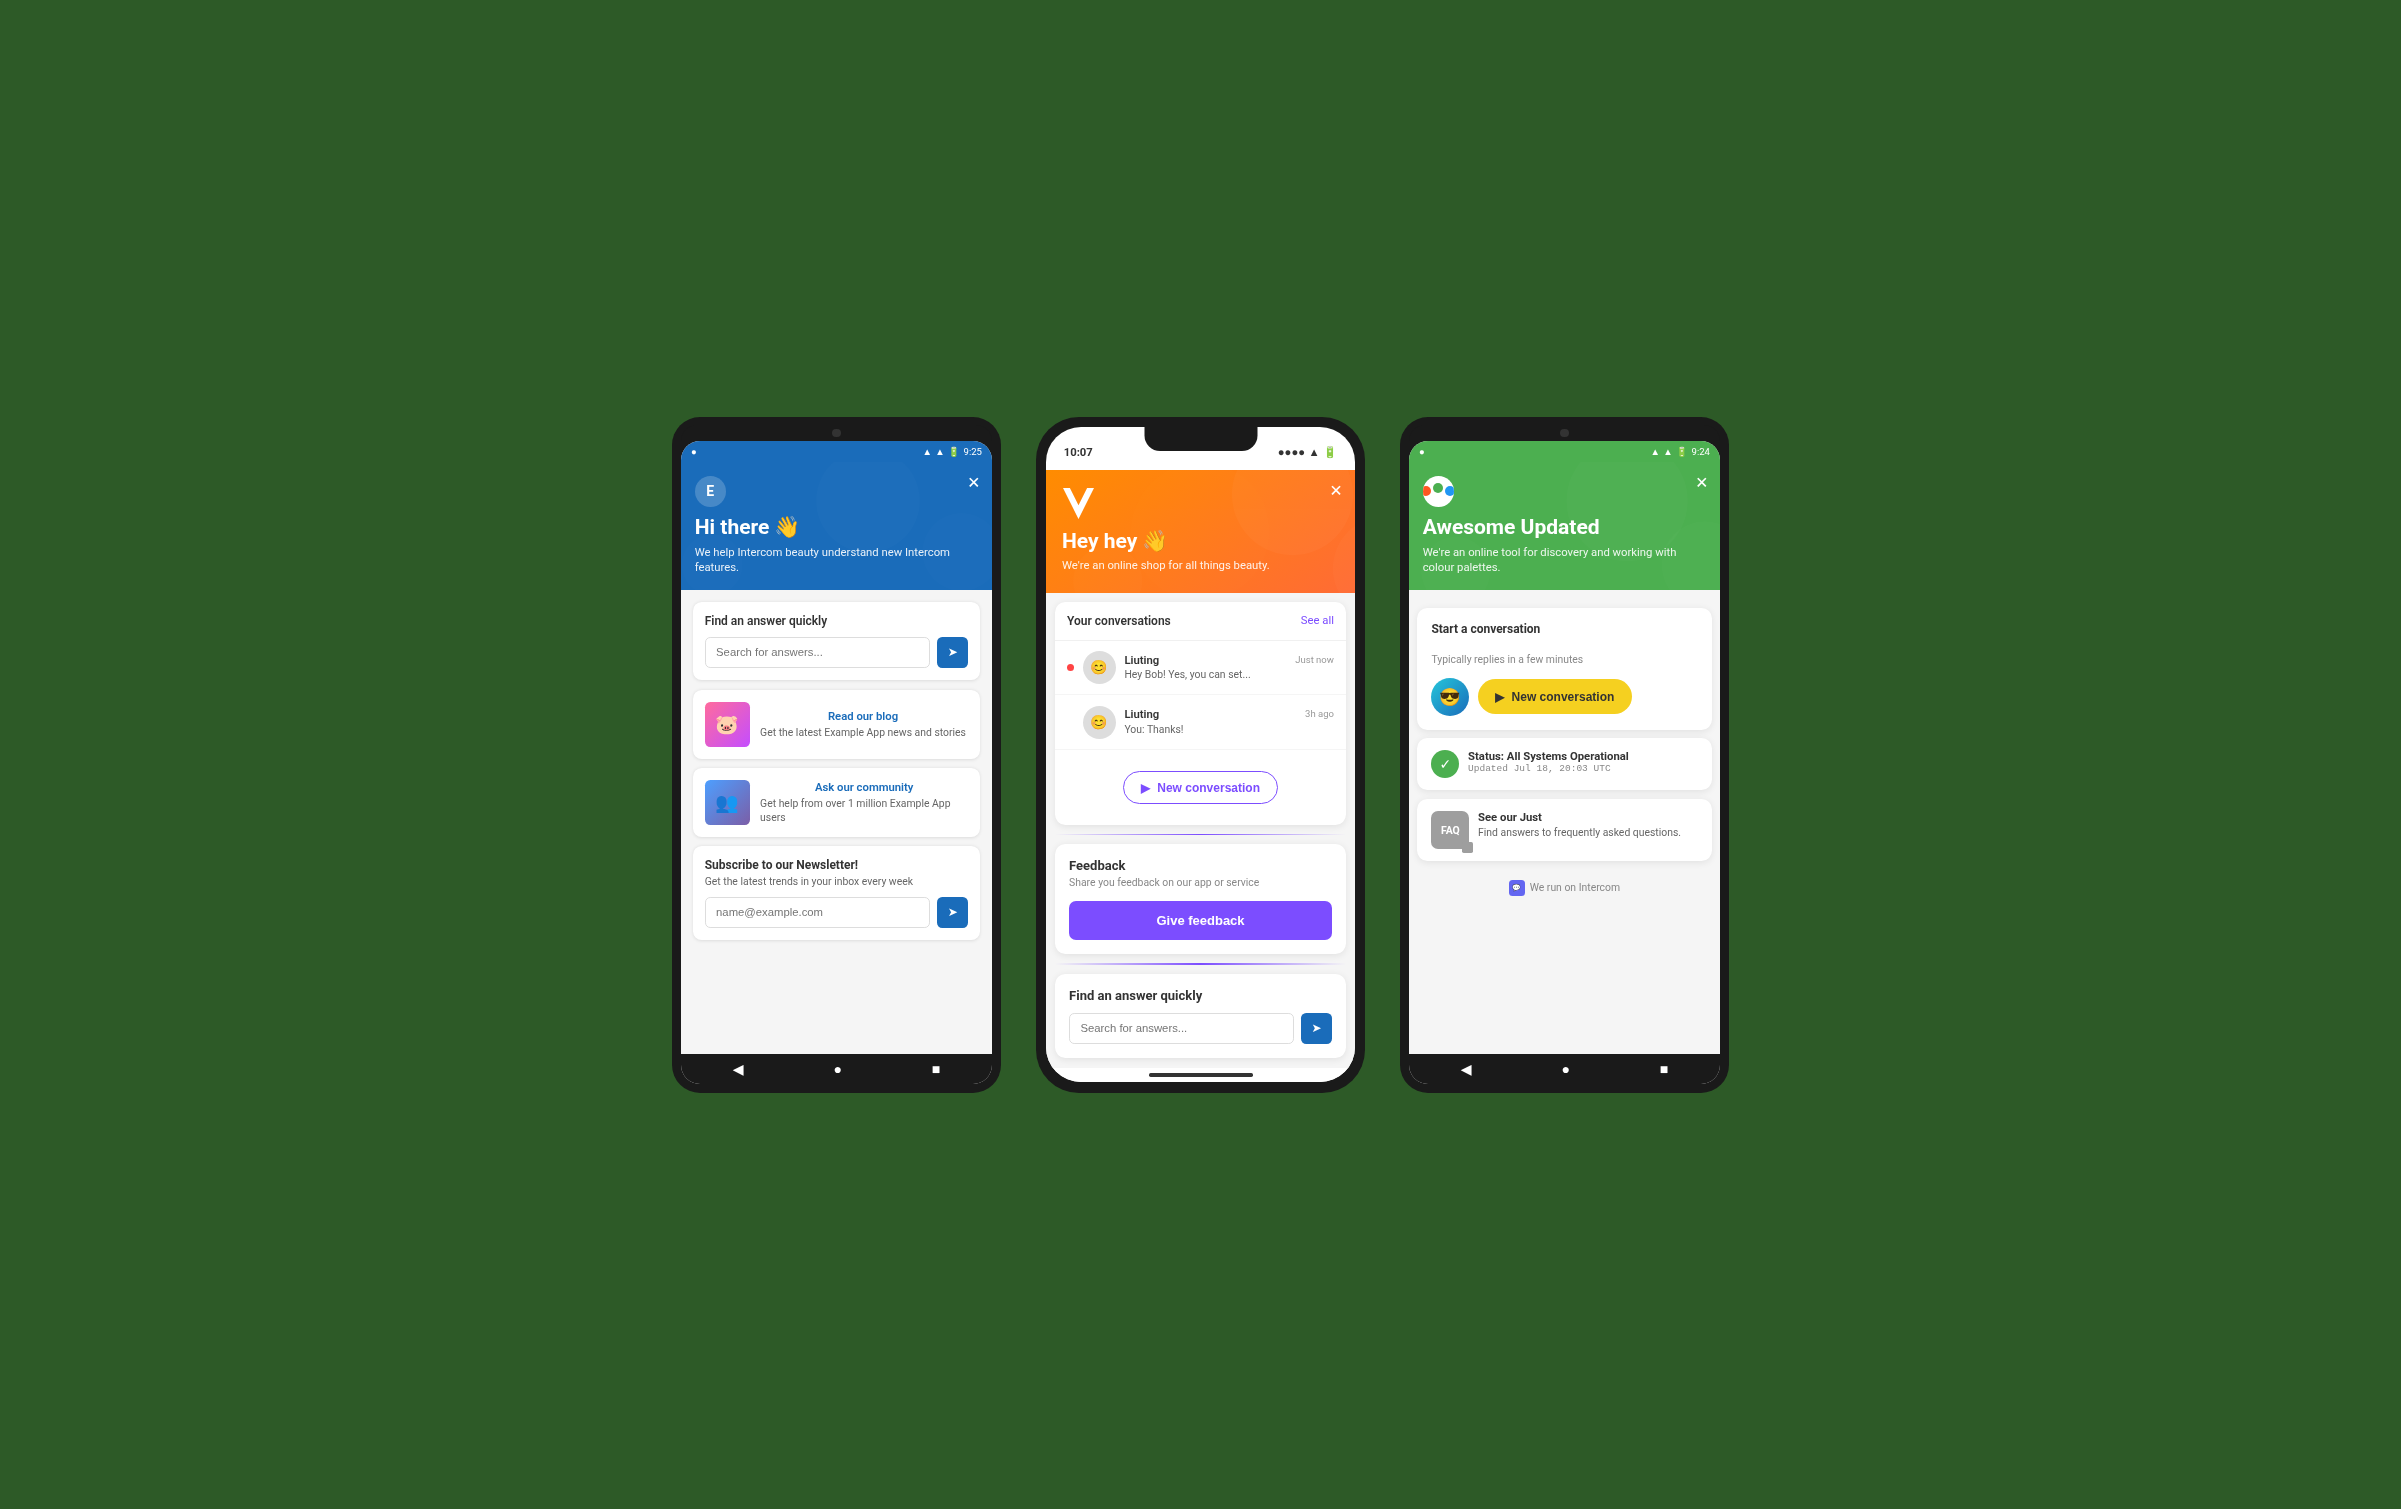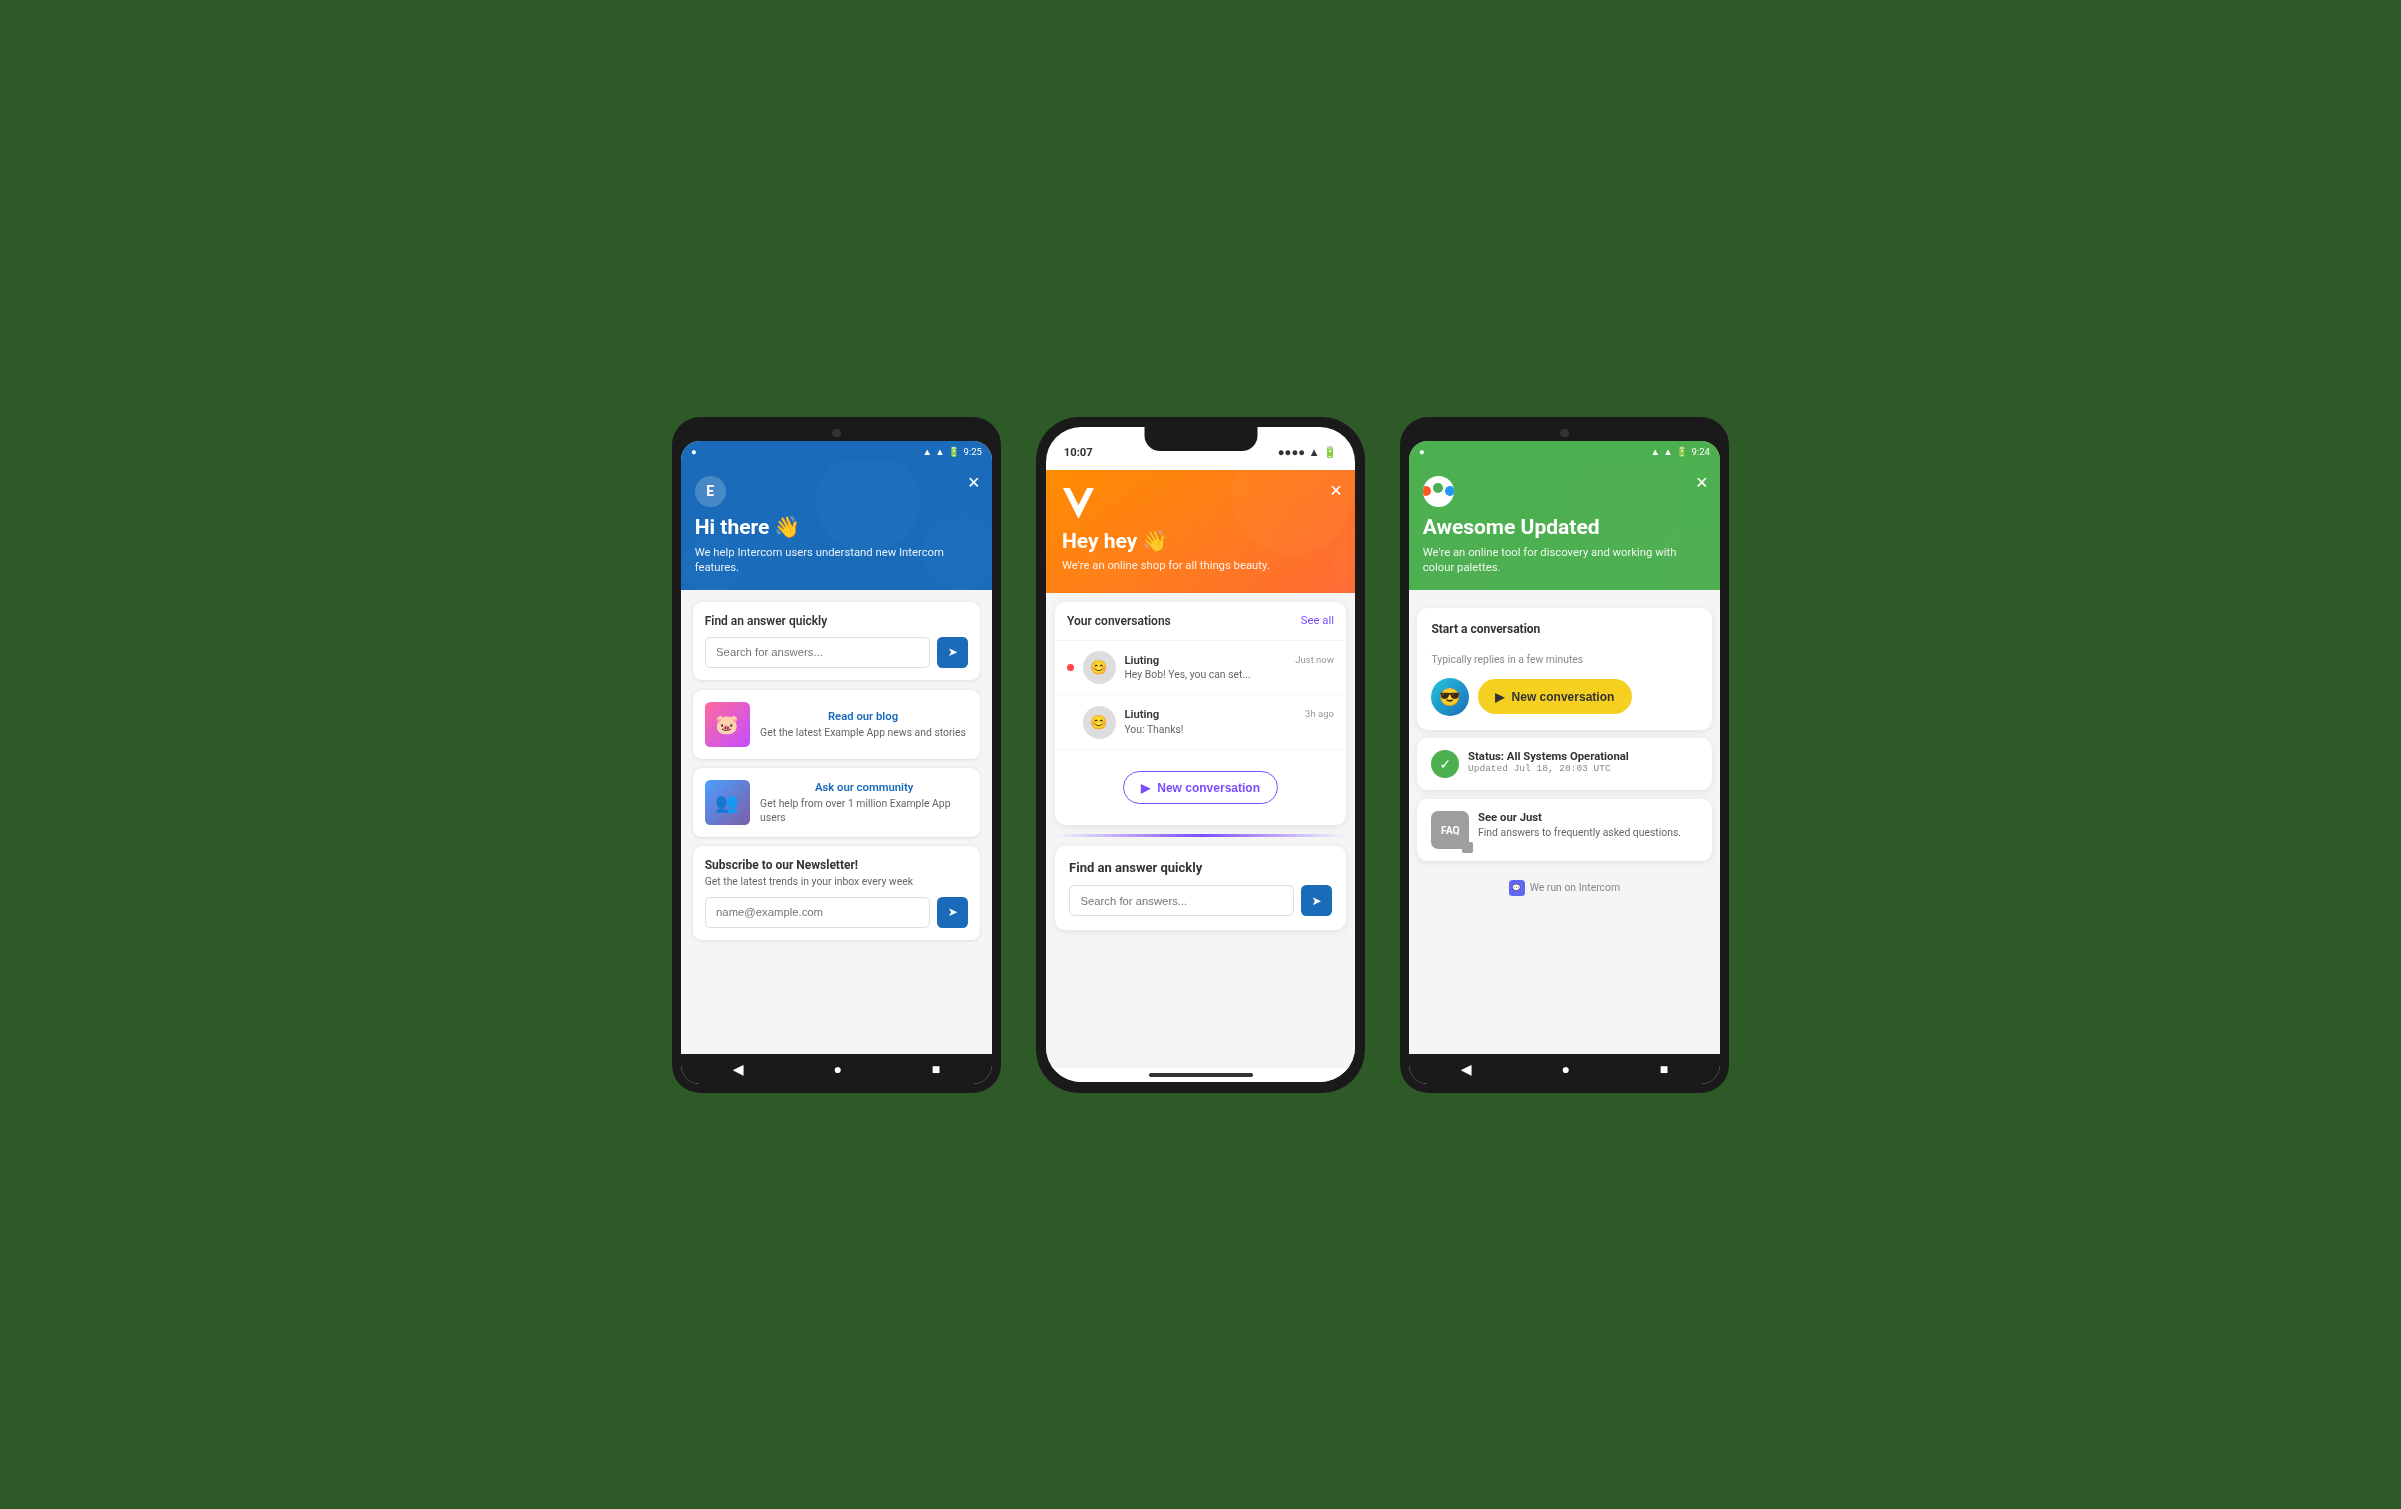--- a/index.html
+++ b/index.html
@@ -741,21 +741,21 @@
           <circle cx="60%" cy="30%" r="60" fill="rgba(255,255,255,0.15)"></circle>
           <circle cx="90%" cy="70%" r="45" fill="rgba(255,255,255,0.1)"></circle>
           <circle cx="10%" cy="80%" r="35" fill="rgba(255,255,255,0.1)"></circle>
         </svg>
       </div>
       <button class="close-btn">✕</button>
       <div class="app-logo">
         <span>E</span>
       </div>
       <div class="greeting-title">Hi there 👋</div>
-      <div class="greeting-subtitle">We help Intercom users understand new Intercom features.</div>
+      <div class="greeting-subtitle">We help Intercom beauty understand new Intercom features.</div>
     </div>
 
     <div class="content-scroll">
 
       <div class="search-card">
         <div class="search-card-title">Find an answer quickly</div>
         <div class="search-row">
           <input class="search-input" type="text" placeholder="Search for answers..." style="">
           <button class="search-btn">➤</button>
         </div>
@@ -868,20 +868,25 @@
             <button class="new-convo-btn">
               <span>▶</span>
               <span>New conversation</span>
             </button>
           </div>
         </div>
       </div>
 
       <div class="section-divider"></div>
 
+      <div class="feedback-section">
+        <div class="feedback-title">Feedback</div>
+        <div class="feedback-subtitle">Share you feedback on our app or service</div>
+        <button class="give-feedback-btn">Give feedback</button>
+      </div>
 
       <div class="section-divider"></div>
 
       <div class="find-answer-section">
         <div class="find-answer-title">Find an answer quickly</div>
         <div class="search-row">
           <input class="search-input" type="text" placeholder="Search for answers..." style="">
           <button class="search-btn">➤</button>
         </div>
       </div>

